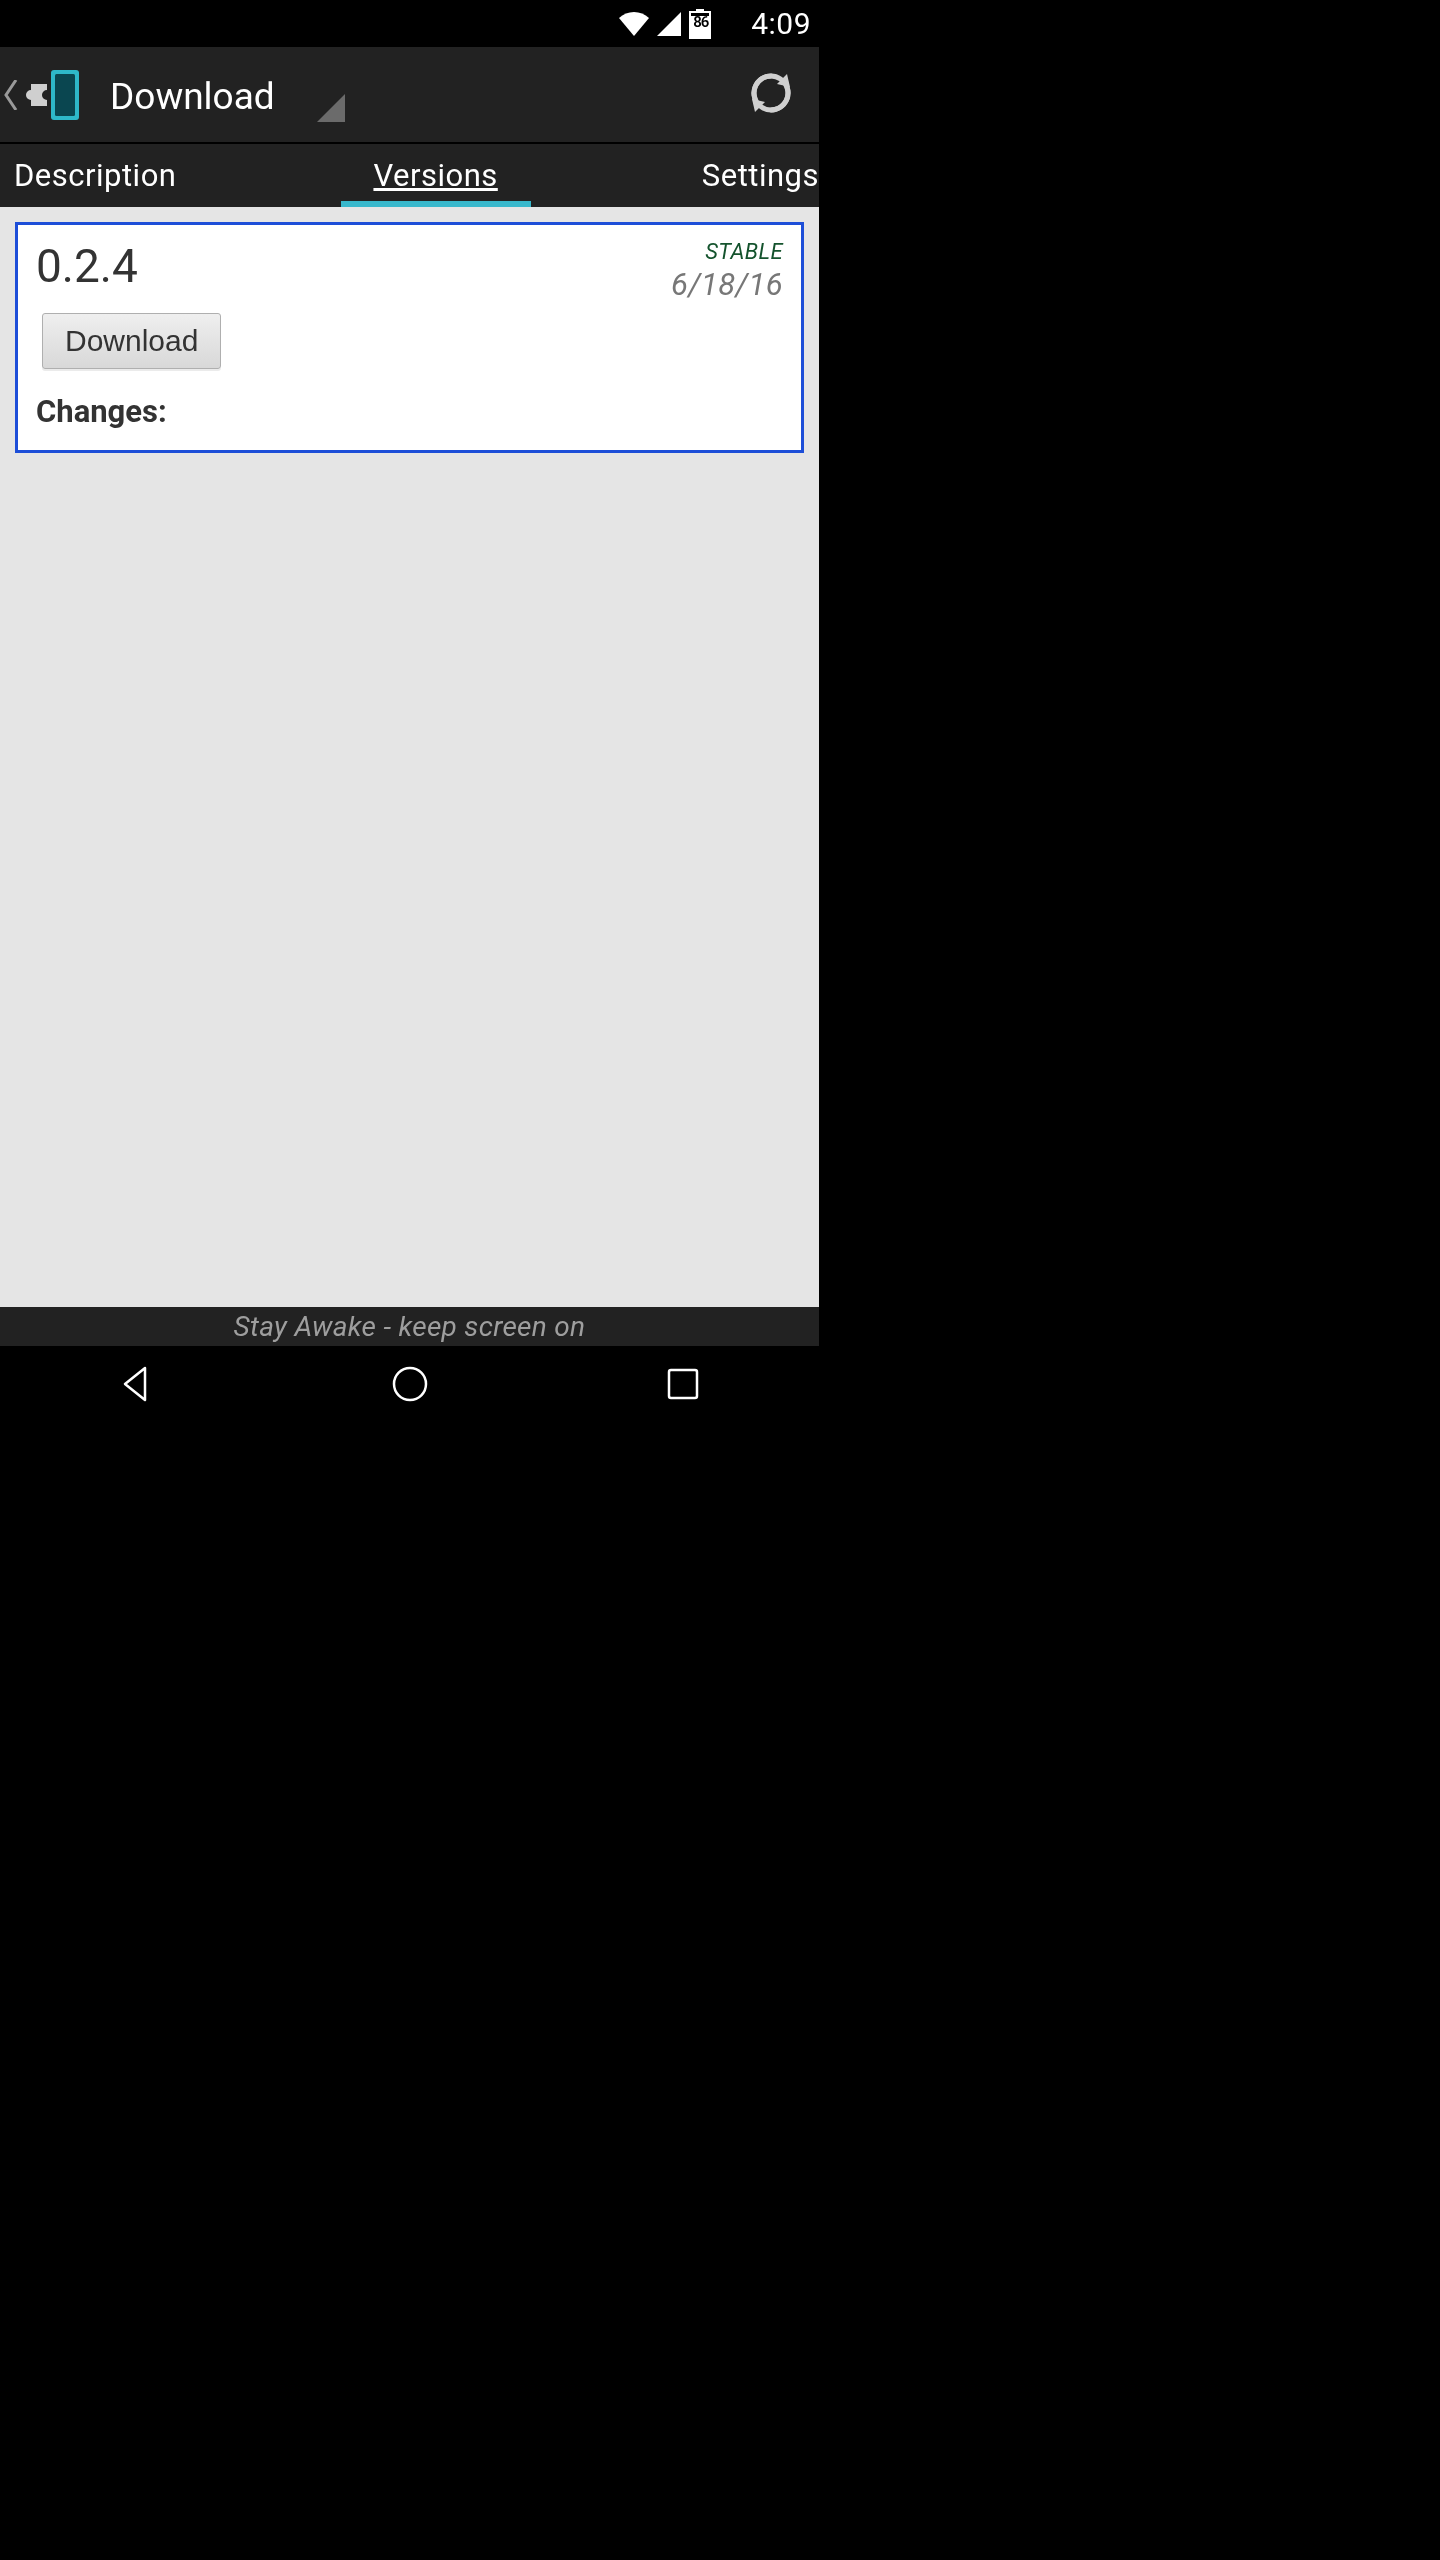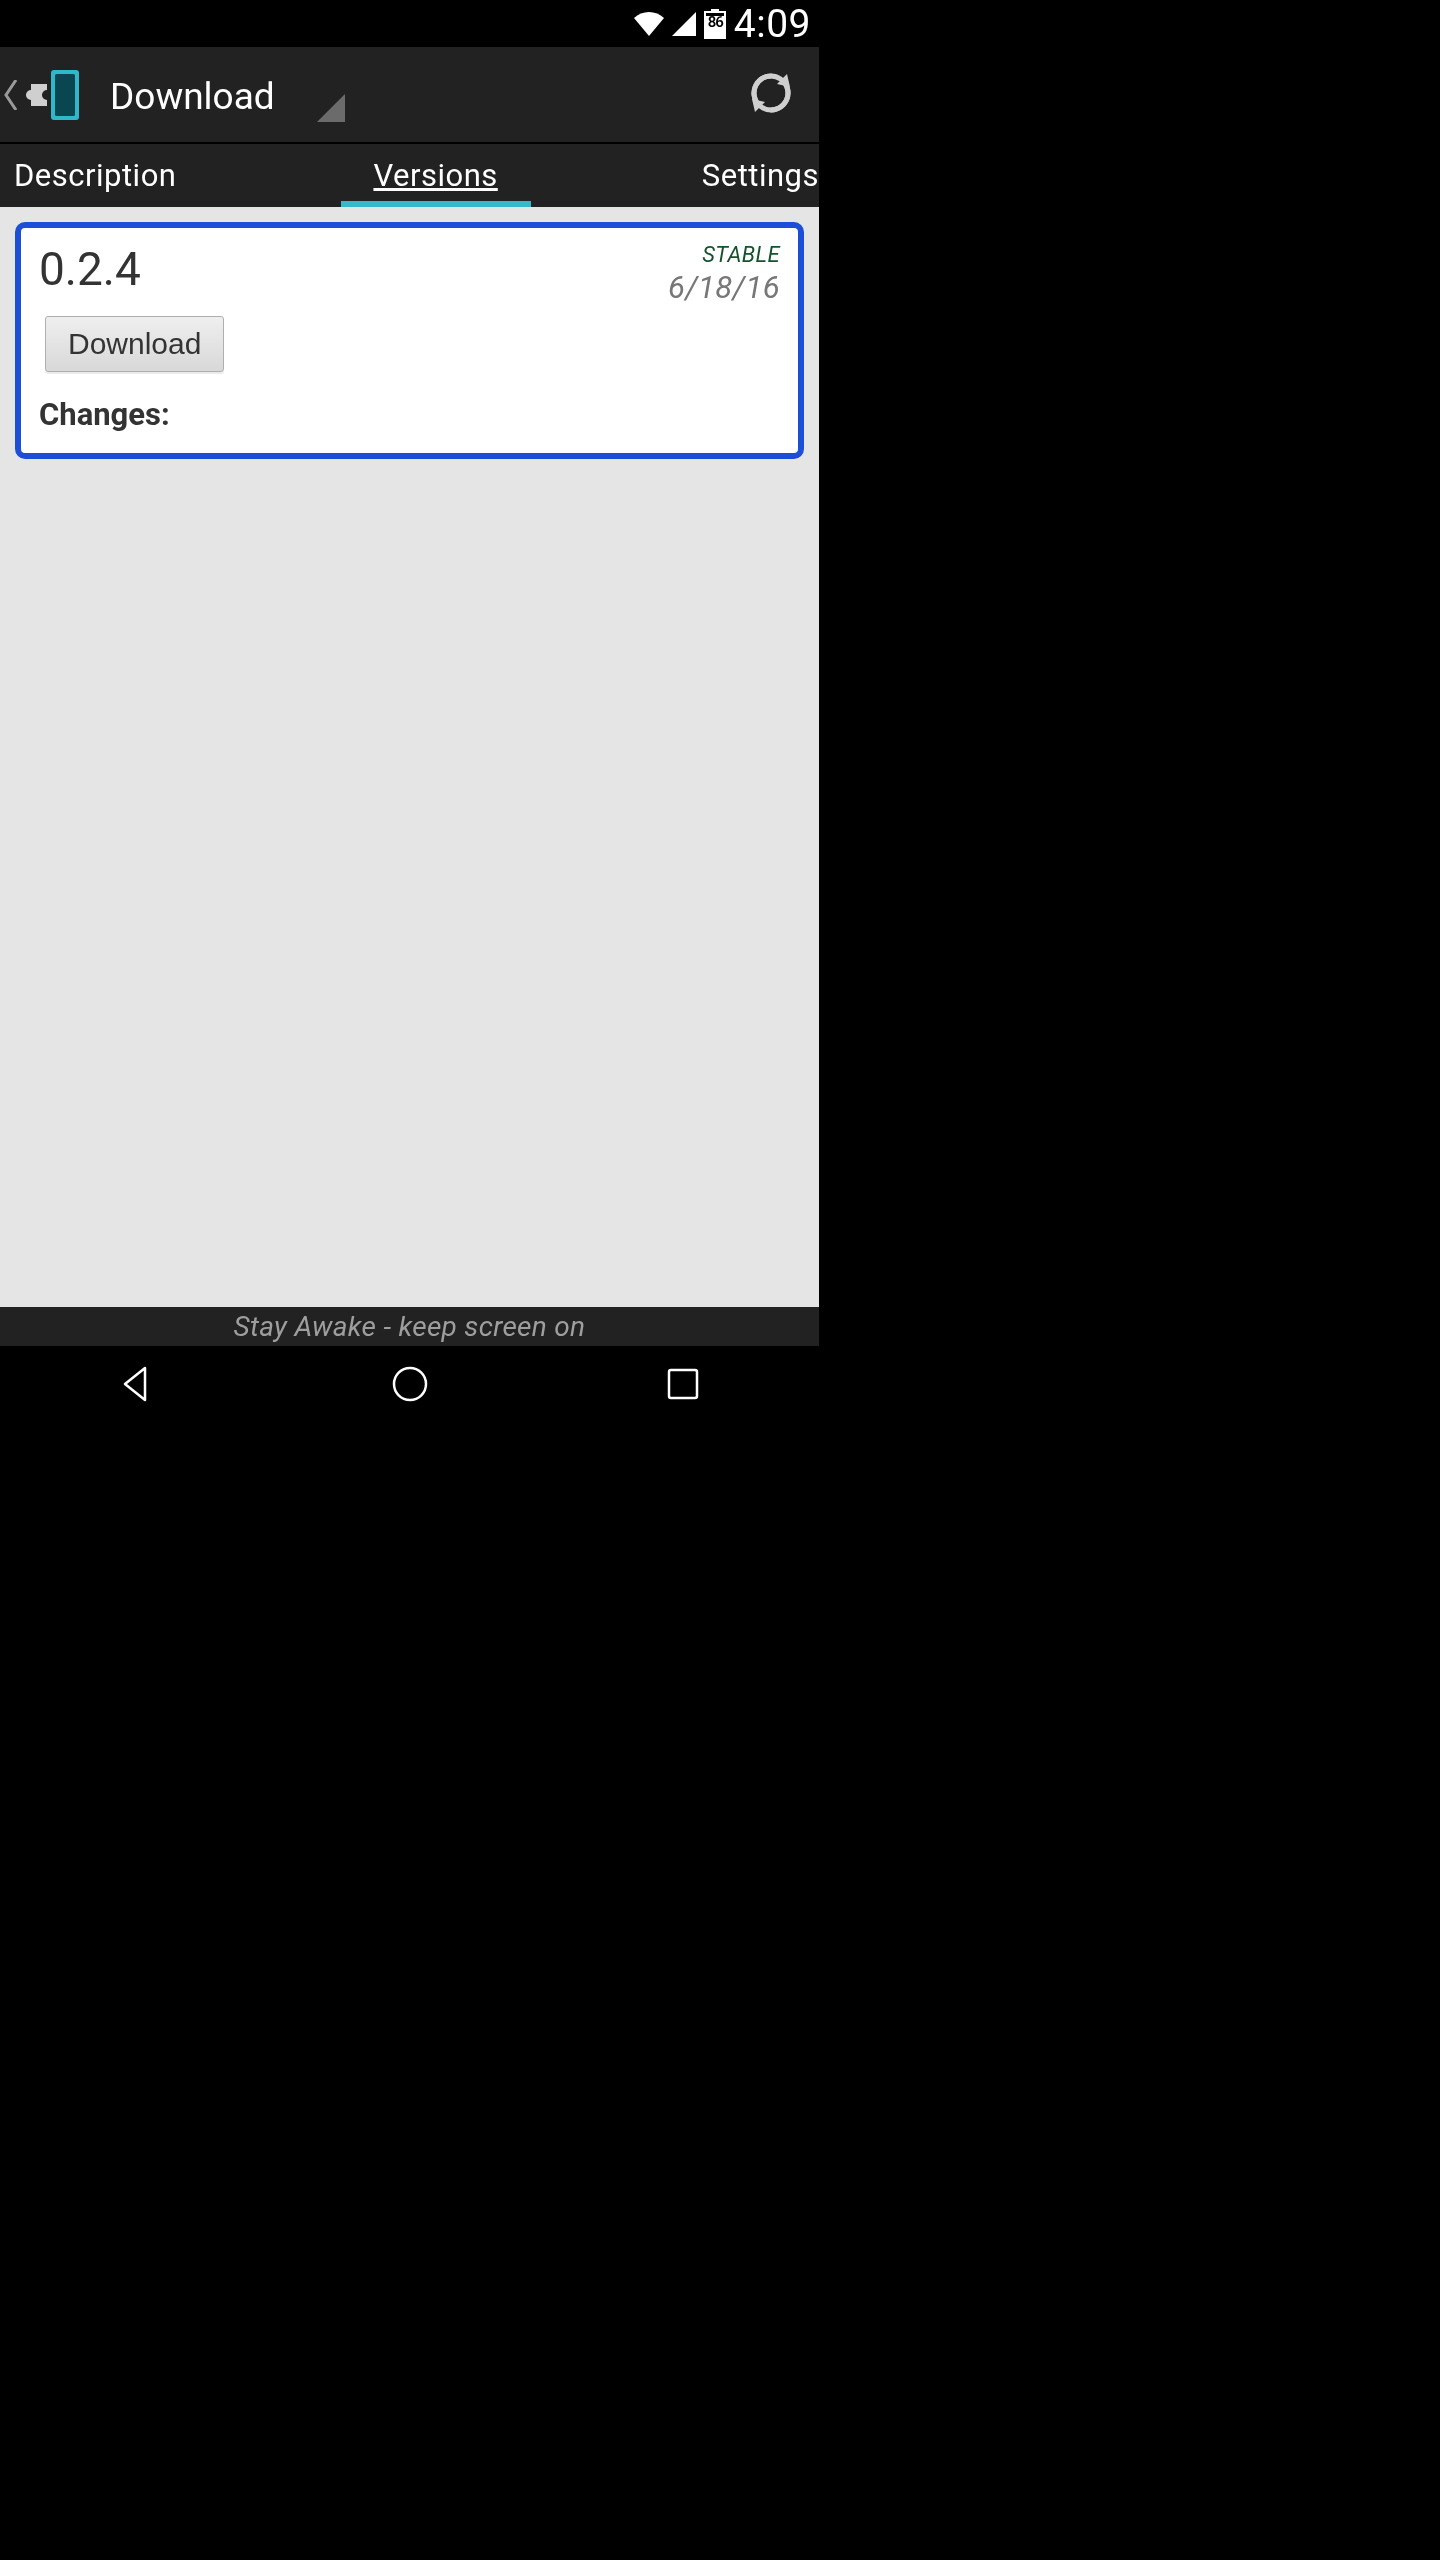--- a/index.html
+++ b/index.html
@@ -5,21 +5,21 @@
   * { margin: 0; padding: 0; box-sizing: border-box; -webkit-tap-highlight-color: transparent; }
   html, body { width: 819px; height: 1440px; background: #000; font-family: Roboto, "Helvetica Neue", Arial, sans-serif; overflow: hidden; }
 
   
   .status-bar { height: 47px; background: #000; color: #fff; display: flex; align-items: center; justify-content: flex-end; padding: 16px 8px; gap: 8px; font-size: 28px; font-weight: 400; }
   .status-bar .wifi-icon svg,
   .status-bar .signal-icon svg,
   .status-bar .battery-icon svg { display: block; }
   .status-bar .battery-wrap { position: relative; display: flex; align-items: center; }
   .status-bar .battery-wrap .batt-text { position: absolute; left: 4px; top: 4px; font-size: 15px; color: #000; font-weight: 600; letter-spacing: -1px; }
-  .status-bar .clock { font-size: 39px; letter-spacing: 0.5px; }
+  .status-bar .clock { font-size: 30px; letter-spacing: 0.5px; margin-left: 32px; }
 
   
   .action-bar { height: 96px; background: #222; display: flex; align-items: center; border-bottom: 1px solid #000; }
   .action-bar .back-zone { display: flex; align-items: center; height: 100%; padding-left: 4px; padding-right: 10px; cursor: pointer; }
   .action-bar .back-caret { width: 18px; display:flex; align-items:center; }
   .action-bar .app-icon { width: 58px; height: 58px; margin-left: 2px; display: flex; align-items: center; justify-content: center; }
   .action-bar .title-zone { display: flex; align-items: flex-end; height: 100%; padding-bottom: 16px; cursor: pointer; }
   .action-bar .title-text { color: #fff; font-size: 37px; font-weight: 400; margin-left: 18px; margin-bottom: 8px;}
   .action-bar .spinner-tri { margin-left: 42px; align-self: flex-end; margin-bottom: 0; }
   .action-bar .spacer { flex: 1; }
@@ -29,21 +29,21 @@
   .tab-strip { height: 64px; background: #222; display: flex; align-items: stretch; color: #fff; font-size: 31px; border-top: 1px solid #000; }
   .tab-strip .tab { flex: 0 0 auto; display: flex; align-items: center; justify-content: center; height: 100%; padding: 0 28px; cursor: pointer; position: relative; letter-spacing: 0.5px; }
   .tab-strip .tab.left  { padding-left: 14px; padding-right: 38px; color: #fff; }
   .tab-strip .tab.mid   { flex: 1; color: #fff; text-decoration: underline; }
   .tab-strip .tab.right { padding-right: 0; padding-left: 45px; color: #fff; }
   .tab-strip .tab.active::after { content: ""; position: absolute; left: 0; right: 0; bottom: 0; height: 6px; background: #38B8CC; }
   .tab-strip .tab.mid.active::after { left: 50%; transform: translateX(-50%); width: 190px; }
 
   
   .content { background: #E5E5E5; height: calc(1360px - 47px - 96px - 64px - 53px); overflow-y: auto; padding: 15px; }
-  .card { background: #fff; border: 6px solid #1d4ed8; border-radius: 10px; padding: 14px 18px 20px 18px; }
+  .card { background: #fff; border: 3px solid #1d4ed8; border-radius: 0; padding: 14px 18px 20px 18px; }
   .card-head { display: flex; align-items: flex-start; }
   .card-head .ver { font-size: 46px; color: #333; font-weight: 400; }
   .card-head .right { margin-left: auto; text-align: right; }
   .card-head .stability { font-size: 22px; font-style: italic; color: #14532d; letter-spacing: 0.4px; }
   .card-head .date { font-size: 31px; font-style: italic; color: #777; margin-top: 2px; letter-spacing: 0.4px;}
   .dl-btn { margin-top: 10px; margin-left: 6px; display: inline-block; background: linear-gradient(#EFEFEF,#D8D8D8); border: 1px solid #AFAFAF; border-radius: 3px; padding: 10px 22px; font-size: 30px; color: #333; cursor: pointer; box-shadow: 0 2px 0 rgba(0,0,0,0.08);}
   .changes-label { margin-top: 24px; font-size: 31px; font-weight: 700; color: #333; }
   .changes-body { margin-top: 8px; font-size: 31px; color: #333; line-height: 1.1; }
 
   

